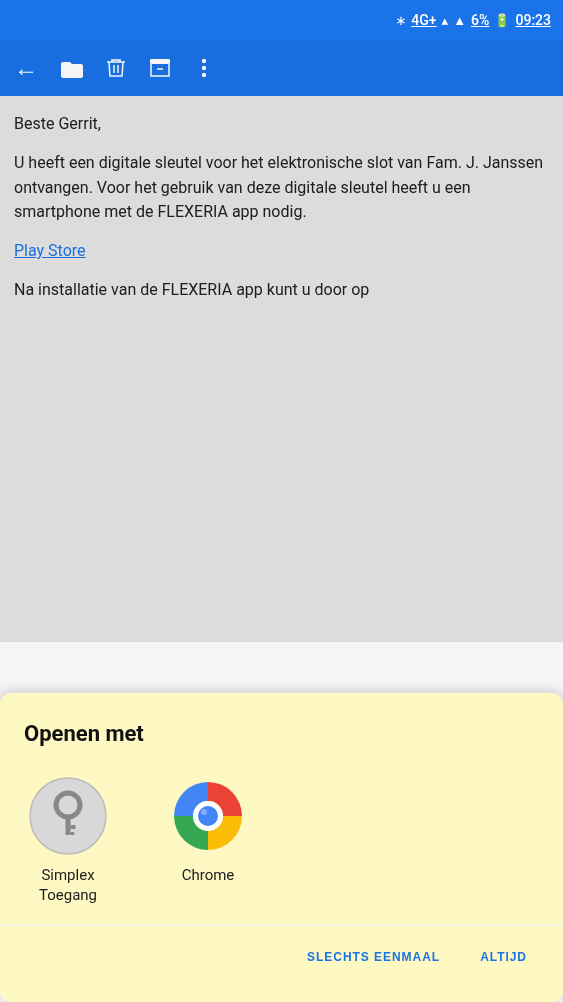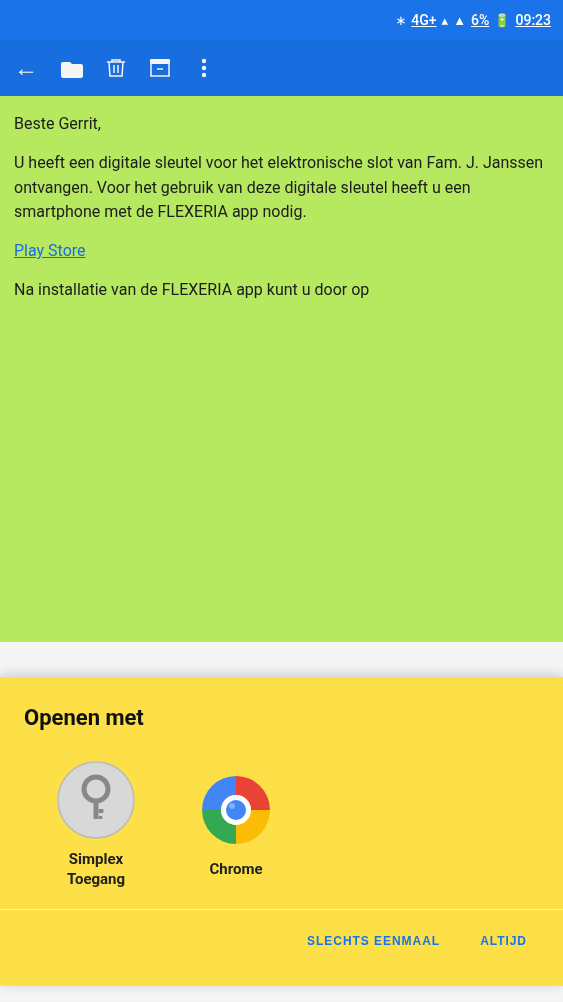--- a/index.html
+++ b/index.html
@@ -83,41 +83,41 @@
       justify-content: center;
       cursor: pointer;
     }
 
     
     .email-content {
       padding: 16px 14px;
       font-size: 16px;
       line-height: 1.55;
       color: #212121;
-      background: #bef264;
+      background: #e5e5e5;
       height: calc(100% - 40px - 56px - 360px);
       overflow: hidden;
     }
     .email-content p {
       margin-bottom: 14px;
     }
     .play-store-link {
       color: #1a73e8;
       text-decoration: underline;
       cursor: pointer;
     }
 
     
     .bottom-sheet {
       position: absolute;
-      bottom: 16px;
+      bottom: 0;
       left: 0;
       width: 100%;
-      background: #fde047;
-      border-radius: 0;
+      background: #fef9c3;
+      border-radius: 11px;
       box-shadow: 0 -2px 12px rgba(0,0,0,0.18);
       padding-bottom: 0;
     }
 
     
     .scrim {
       position: absolute;
       top: 40px;
       left: 0;
       width: 100%;
@@ -129,24 +129,22 @@
     .bottom-sheet-title {
       font-size: 22px;
       font-weight: 700;
       color: #111;
       padding: 28px 24px 10px 24px;
     }
 
     .app-grid {
       display: flex;
       flex-direction: row;
-      align-items: center;
-      padding: 20px 40px 20px 56px;
+      padding: 20px 40px 20px 28px;
       gap: 60px;
-      font-weight: bold;
     }
 
     .app-item {
       display: flex;
       flex-direction: column;
       align-items: center;
       gap: 10px;
       cursor: pointer;
     }
 

